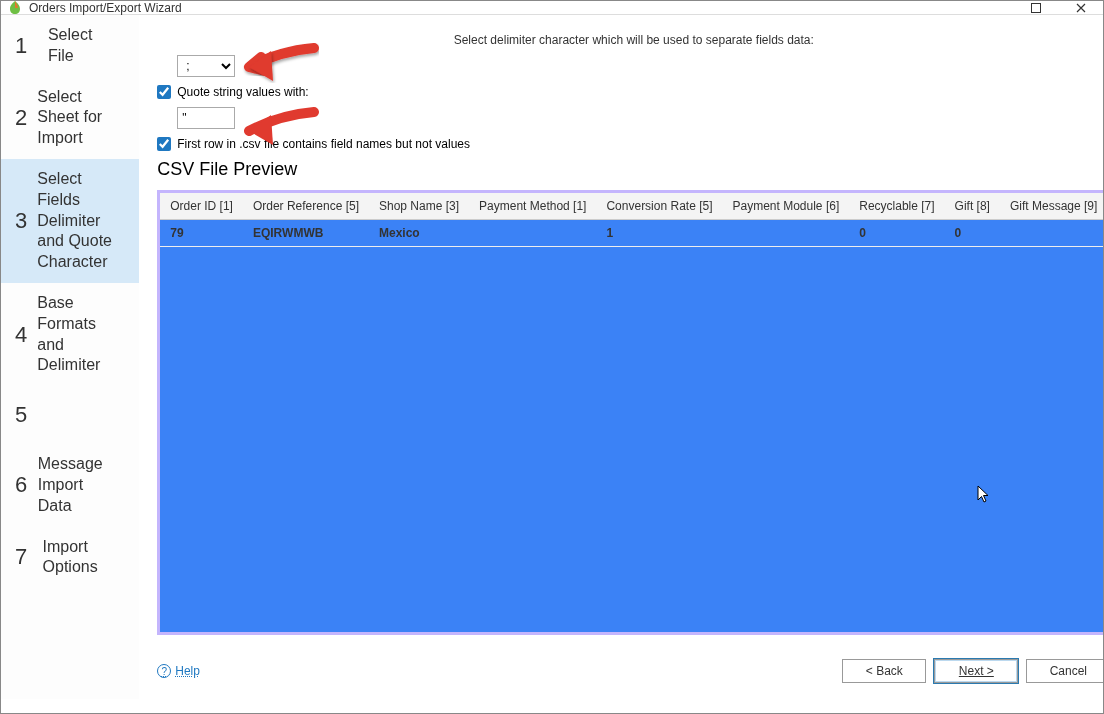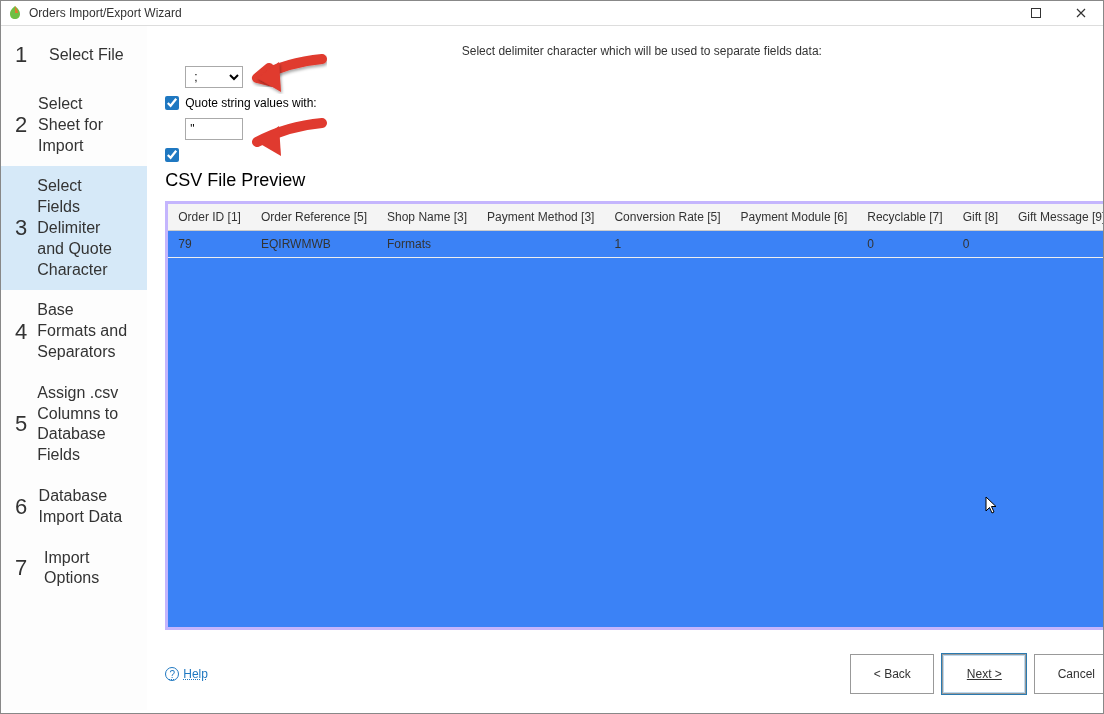--- a/index.html
+++ b/index.html
@@ -6,21 +6,21 @@
     body {
       font-family: "Segoe UI", Tahoma, sans-serif;
       font-size: 12px;
       background: #fff;
       width: 1104px;
       height: 714px;
       overflow: hidden;
       border: 1px solid #888;
     }
     .titlebar {
-      height: 25px;
+      height: 14px;
       display: flex;
       align-items: center;
       border-bottom: 1px solid #ddd;
       padding: 0 0 0 6px;
     }
     .titlebar .app-icon {
       width: 16px; height: 16px; margin-right: 6px;
     }
     .titlebar .title { flex: 1; font-size: 12px; color: #333; }
     .titlebar .win-controls { display: flex; }
@@ -101,41 +101,42 @@
       text-align: left;
       padding: 6px 10px;
       border-bottom: 1px solid #ccc;
       white-space: nowrap;
     }
     table.preview tbody td {
       padding: 6px 10px;
       border-bottom: 1px solid #eee;
       color: #333;
       white-space: nowrap;
+      font-weight: bold;
     }
     .footer {
       display: flex;
       align-items: center;
       padding: 12px 0 4px 0;
       margin-top: 12px;
     }
     .help {
       display: flex; align-items: center; gap: 4px;
       color: #1f78c1; font-size: 12px;
       text-decoration: underline dotted;
       cursor: default;
     }
     .help .qmark {
       width: 14px; height: 14px; border: 1.5px solid #1f78c1; border-radius: 50%;
       display: inline-flex; align-items: center; justify-content: center;
       font-size: 10px; color: #1f78c1; text-decoration: none;
     }
     .spacer { flex: 1; }
     .btn {
-      min-width: 84px; height: 40px;
+      min-width: 84px; height: 24px;
       border: 1px solid #999; background: #fff;
       font-size: 12px; color: #333;
       margin-left: 8px;
       cursor: default;
       padding: 0 14px;
     }
     .btn.default {
       outline: 1px solid #2a7ab0;
       box-shadow: 0 0 0 1px #bcd9ef inset;
       text-decoration: underline;
@@ -185,29 +186,28 @@
       <div class="step">
         <div class="num">2</div>
         <div class="label">Select Sheet for Import</div>
       </div>
       <div class="step active">
         <div class="num">3</div>
         <div class="label">Select Fields Delimiter and Quote Character</div>
       </div>
       <div class="step">
         <div class="num">4</div>
-        <div class="label">Base Formats and Separators</div>
+        <div class="label">Base Formats and Delimiter</div>
       </div>
       <div class="step">
         <div class="num">5</div>
-        <div class="label">Assign .csv Columns to Database Fields</div>
       </div>
       <div class="step">
         <div class="num">6</div>
-        <div class="label">Database Import Data</div>
+        <div class="label">Message Import Data</div>
       </div>
       <div class="step">
         <div class="num">7</div>
         <div class="label">Import Options</div>
       </div>
     </div>
 
   <div class="main">
     <div class="main-top">
       <div class="instr">Select delimiter character which will be used to separate fields data:</div>
@@ -220,45 +220,46 @@
       <div class="row">
         <input type="checkbox" class="chk" id="chk-quote" checked="" style="">
         <label>Quote string values with:</label>
       </div>
       <div class="row indent">
         <input class="small" type="text" value="&quot;" style="">
       </div>
 
       <div class="row">
         <input type="checkbox" class="chk" id="chk-firstrow" checked="" style="">
+        <label>First row in .csv file contains field names but not values</label>
       </div>
 
       <div class="section-title">CSV File Preview</div>
     </div>
 
     <div class="preview-wrap">
       <table class="preview">
         <thead>
             <tr id="thead-row">
               <th>Order ID [1]</th>
               <th>Order Reference [5]</th>
               <th>Shop Name [3]</th>
-              <th>Payment Method [3]</th>
+              <th>Payment Method [1]</th>
               <th>Conversion Rate [5]</th>
               <th>Payment Module [6]</th>
               <th>Recyclable [7]</th>
               <th>Gift [8]</th>
               <th>Gift Message [9]</th>
             </tr>
           </thead>
         <tbody id="tbody">
             <tr>
               <td>79</td>
               <td>EQIRWMWB</td>
-              <td>Formats</td>
+              <td>Mexico</td>
               <td></td>
               <td>1</td>
               <td></td>
               <td>0</td>
               <td>0</td>
               <td></td>
             </tr>
           </tbody>
       </table>
     </div>

